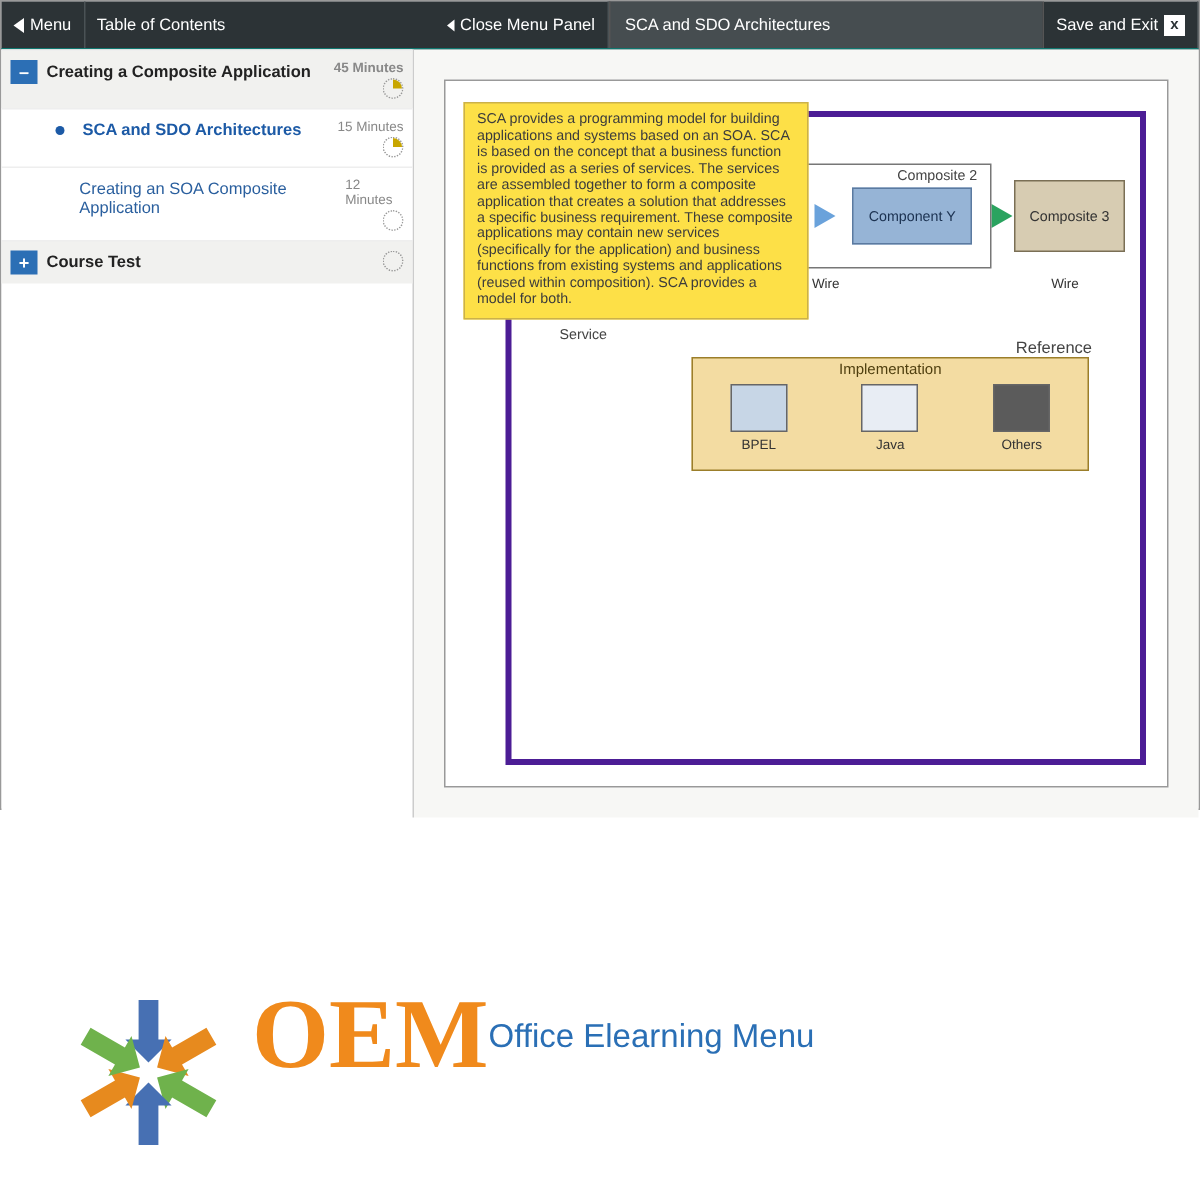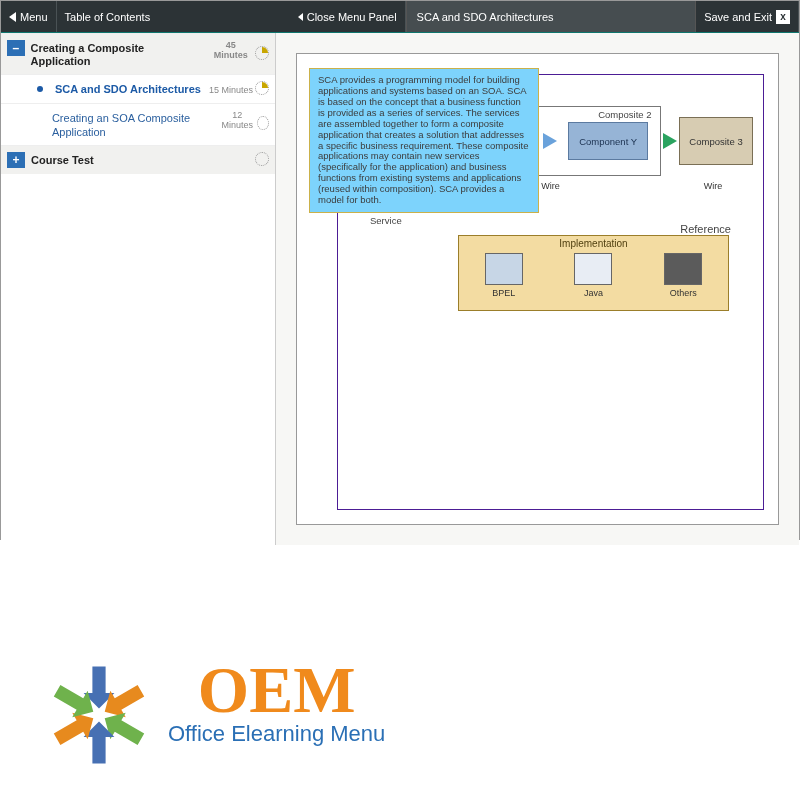--- a/index.html
+++ b/index.html
@@ -27,30 +27,30 @@
   .toc-item { display: flex; align-items: flex-start; padding: 6px 6px 6px 6px; border-top: 1px solid #eee; background: #fff; }
   .toc-item.group { background: #f1f1ef; font-weight: bold; color: #222; }
   .toc-item.selected { background: #fff; }
   .toc-item.selected .label { color: #1c5aa6; font-weight: bold; }
   .toc-item .pm { width: 18px; height: 16px; display: flex; align-items: center; justify-content: center; background: #2c6fb5; color: #fff; font-weight: bold; font-size: 12px; margin-right: 6px; }
   .toc-item .pm.empty { background: transparent; }
   .toc-item .bullet { width: 18px; height: 16px; display: flex; align-items: center; justify-content: center; margin-right: 6px; }
   .toc-item .bullet .dot { width: 6px; height: 6px; border-radius: 50%; background: #1c5aa6; }
   .toc-item .label { flex: 1 1 auto; color: #2a5f9e; font-size: 11px; padding-top: 2px; line-height: 1.2; }
   .toc-item.group .label { color: #222; }
-  .toc-item .meta { display: flex; flex-direction: row; align-items: flex-end; gap: 2px; margin-left: 6px; text-align: center; }
+  .toc-item .meta { display: flex; flex-direction: column; align-items: flex-end; gap: 2px; margin-left: 6px; }
   .toc-item .dur { font-size: 9px; color: #888; }
   .toc-item .prog { width: 14px; height: 14px; border: 1px dotted #999; border-radius: 50%; position: relative; }
   .toc-item .prog.q::after { content: ""; position: absolute; top: 0; right: 0; width: 50%; height: 50%; background: #c8a600; border-top-right-radius: 100%; }
   .childs .toc-item { padding-left: 30px; }
 
   
   .canvas { position: absolute; inset: 20px; background: #fff; border: 1px solid #999; }
-  .tooltip { position: absolute; left: 12px; top: 14px; width: 230px; background: #7dd3fc; border: 1px solid #cbb14a; padding: 6px 8px; font-size: 9.5px; line-height: 1.15; color: #3c3c3c; z-index: 5; }
-  .dom-box { position: absolute; left: 40px; right: 14px; top: 20px; bottom: 14px; border: 1px solid #4c1d95; padding: 6px 8px; }
+  .tooltip { position: absolute; left: 12px; top: 14px; width: 230px; background: #fde047; border: 1px solid #cbb14a; padding: 6px 8px; font-size: 9.5px; line-height: 1.15; color: #3c3c3c; z-index: 5; }
+  .dom-box { position: absolute; left: 40px; right: 14px; top: 20px; bottom: 14px; border: 4px solid #4c1d95; padding: 6px 8px; }
   .dom-box .dlabel { position: absolute; left: 10px; top: 4px; font-size: 10px; color: #444; background: #fff; padding: 0 2px; }
 
   .row1 { position: absolute; top: 30px; left: 10px; right: 10px; height: 72px; display: flex; align-items: center; justify-content: space-between; }
   .compA, .compC { width: 74px; height: 48px; background: #d7ccb2; border: 1px solid #7a6f55; display: flex; align-items: center; justify-content: center; font-size: 9.5px; text-align: center; color: #333; }
   .compg { border: 1px solid #777; width: 220px; height: 70px; display: flex; align-items: center; justify-content: space-around; position: relative; padding: 0 6px; }
   .compg .glabel { position: absolute; top: 2px; right: 8px; font-size: 9.5px; color: #444; }
   .compSub { width: 80px; height: 38px; background: #96b4d6; border: 1px solid #5b7aa0; display: flex; align-items: center; justify-content: center; font-size: 9.5px; color: #1b3150; }
 
   .chev { width: 0; height: 0; border-top: 8px solid transparent; border-bottom: 8px solid transparent; }
   .chev.blue { border-left: 14px solid #6aa2db; }
@@ -67,21 +67,21 @@
   .implRow { display: flex; justify-content: space-around; margin-top: 2px; }
   .swatch { width: 52px; text-align: center; font-size: 9px; color: #333; }
   .swatch .b { width: 38px; height: 32px; margin: 0 auto 3px; border: 1px solid #666; background: #c7d6e6; }
   .swatch.java .b { background: #e8edf4; }
   .swatch.oth .b { background: #5b5b5b; }
 
   
   .brand { position: absolute; left: 44px; bottom: 30px; display: flex; align-items: flex-start; gap: 14px; }
   .brand .oem-title { font-family: Georgia, "Times New Roman", serif; font-size: 66px; color: #f08a1c; font-weight: bold; line-height: 0.9; }
   .brand .sub { font-family: Liberation Sans, sans-serif; font-size: 22px; color: #2a6fb5; margin-top: 2px; }
-  .brand-text { display: flex; flex-direction: column; align-items: center; }
+  .brand-text { display: flex; align-items: center; }
   .arrow-logo { width: 110px; height: 110px; position: relative; }
   .arrow-logo svg { width: 100%; height: 100%; overflow: visible; }
 </style>
 </head>
 <body>
 
 <div class="app">
 
   <div class="hdr">
     <div class="btn">

